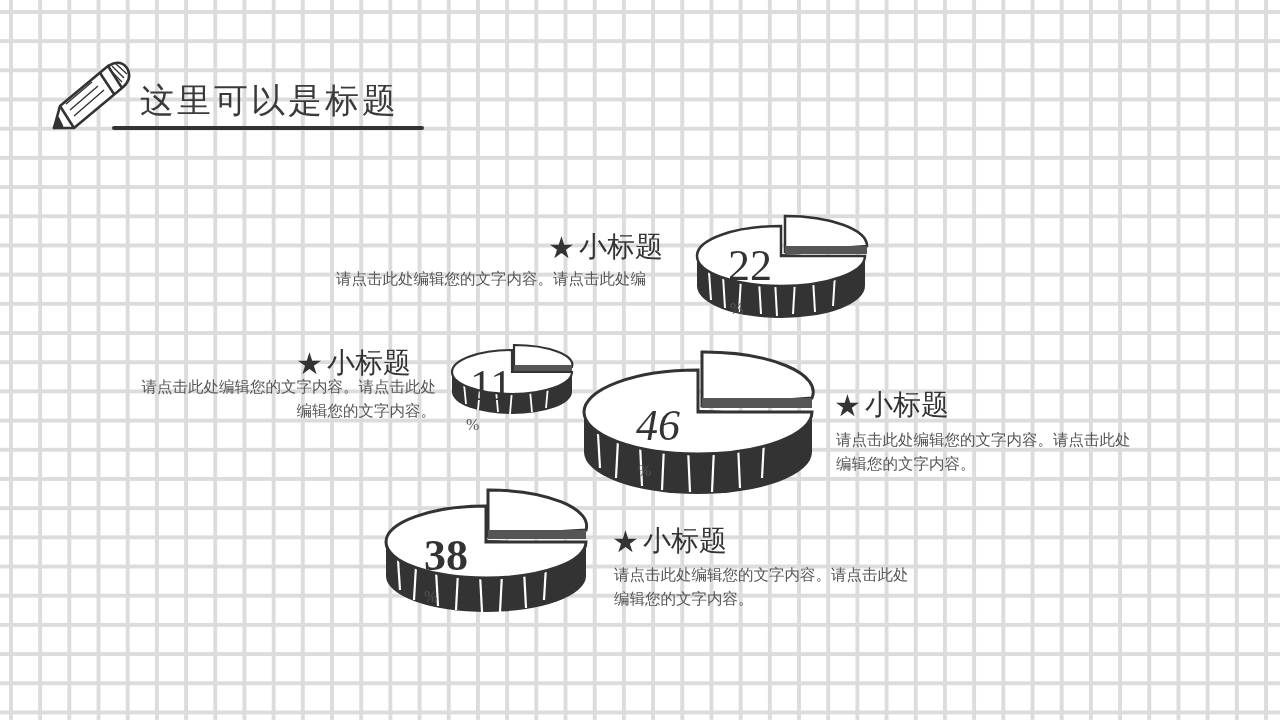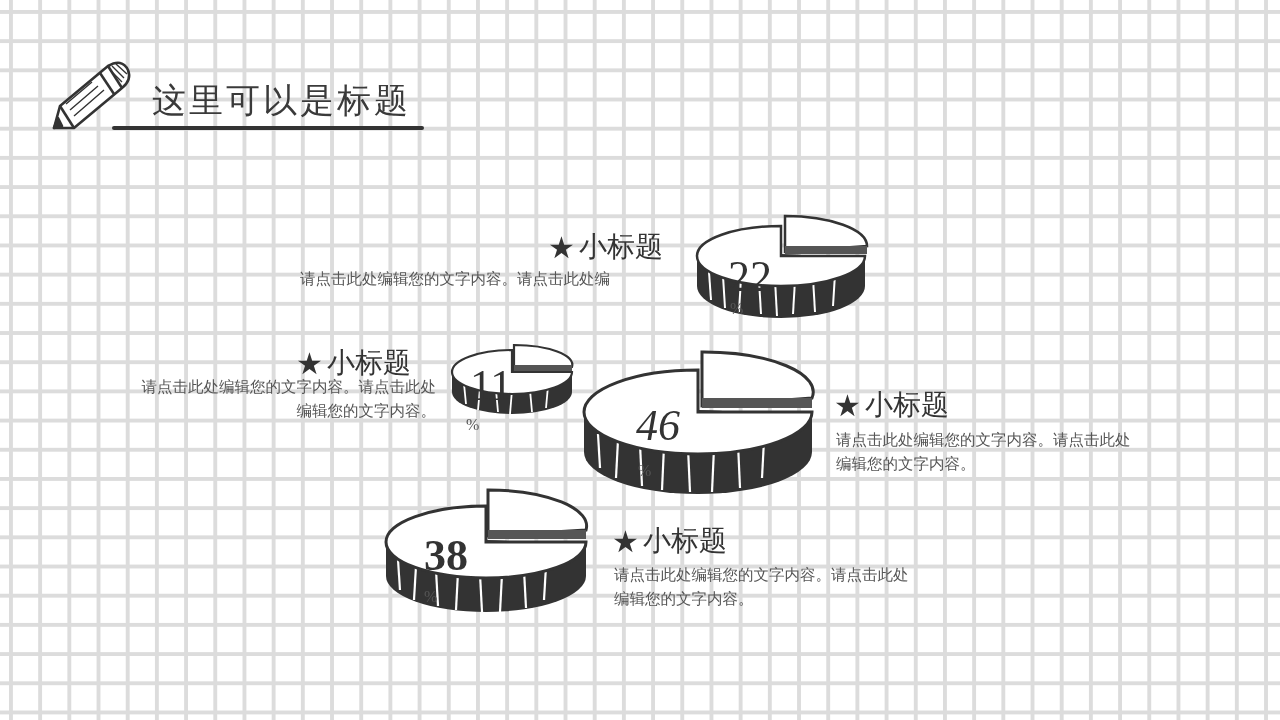--- a/index.html
+++ b/index.html
@@ -10,21 +10,21 @@
       linear-gradient(to right, #dcdcdc 0, #dcdcdc 4px, transparent 4px),
       linear-gradient(to bottom, #dcdcdc 0, #dcdcdc 4px, transparent 4px);
     background-size: 29.2px 29.2px;
     background-position: 9px 10px;
     font-family: "DejaVu Serif", "Liberation Serif", serif;
     color:#333;
   }
   .abs { position:absolute; }
   .title {
     left:140px; top:78px; font-size:34px; letter-spacing:3px; color:#3a3a3a;
-    font-family: "DejaVu Sans", "Liberation Sans", sans-serif; font-weight:300;margin-left:12px;
+    font-family: "DejaVu Sans", "Liberation Sans", sans-serif; font-weight:300;
   }
   .title-underline { left:112px; top:126px; width:312px; height:4px; background:#333; border-radius:2px; }
   .sub-head { font-size:28px; color:#333; display:flex; align-items:center; gap:4px;
     font-family: "DejaVu Sans", "Liberation Sans", sans-serif; }
   .body-text { font-size:15.5px; line-height:24px; color:#555; }
   .pct-num { font-size:44px; color:#333; font-family:"Liberation Serif","DejaVu Serif",serif; }
   .pct-sign { font-size:16px; color:#555; font-family:"Liberation Serif","DejaVu Serif",serif; }
 </style>
 </head>
 <body>
@@ -41,41 +41,41 @@
   </g>
 </svg>
 
 <div class="abs title">这里可以是标题</div>
 <div class="abs title-underline"></div>
 
 <div class="abs sub-head" style="left:548px;top:228px;">
   <span style="font-size:30px;">★</span>
   <span>小标题</span>
 </div>
-<div class="abs body-text" style="left:300px;top:267px;width:382px;text-align:left;">
+<div class="abs body-text" style="left:300px;top:267px;width:382px;text-align:center;">
   <div>请点击此处编辑您的文字内容。请点击此处编</div>
 </div>
 <svg class="abs" style="left:695px;top:212px" width="180" height="112" viewBox="0 0 180 112">
   <ellipse cx="86" cy="74" rx="84" ry="32" fill="#333"></ellipse>
   <rect x="2" y="44" width="168" height="30" fill="#333"></rect>
   <g stroke="#fff" stroke-width="2">
     <line x1="14" y1="60" x2="16" y2="88"></line>
       <line x1="28" y1="64" x2="30" y2="96"></line>
       <line x1="46" y1="66" x2="44" y2="100"></line>
     <line x1="64" y1="68" x2="66" y2="102"></line>
       <line x1="80" y1="68" x2="82" y2="104"></line>
       <line x1="100" y1="68" x2="98" y2="102"></line>
     <line x1="118" y1="66" x2="120" y2="100"></line>
       <line x1="140" y1="62" x2="138" y2="94"></line>
   </g>
   <path d="M86 44 L86 14 A84 30 0 0 0 2 44 A84 30 0 0 0 170 44 Z" fill="#fff" stroke="#333" stroke-width="2.5"></path>
   <path d="M90 40 L90 4 A82 30 0 0 1 172 34 Z" fill="#fff" stroke="#333" stroke-width="2.5"></path>
   <rect x="90" y="34" width="82" height="8" fill="#555"></rect>
 </svg>
-<div class="abs pct-num" style="left:728px;top:240px;margin-top:11px;">22</div>
+<div class="abs pct-num" style="left:728px;top:240px;">22</div>
 <div class="abs pct-sign" style="left:730px;top:300px;">%</div>
 
 <div class="abs sub-head" style="left:296px;top:344px;">
   <span style="font-size:30px;">★</span>
   <span>小标题</span>
 </div>
 <div class="abs body-text" style="left:70px;top:375px;width:366px;text-align:right;">
   <div>请点击此处编辑您的文字内容。请点击此处</div>
   <div>编辑您的文字内容。</div>
 </div>

